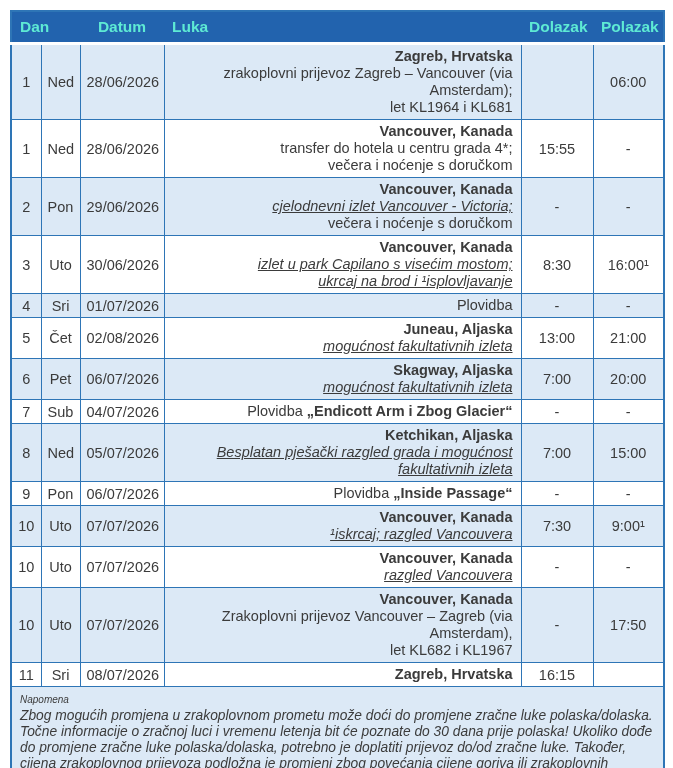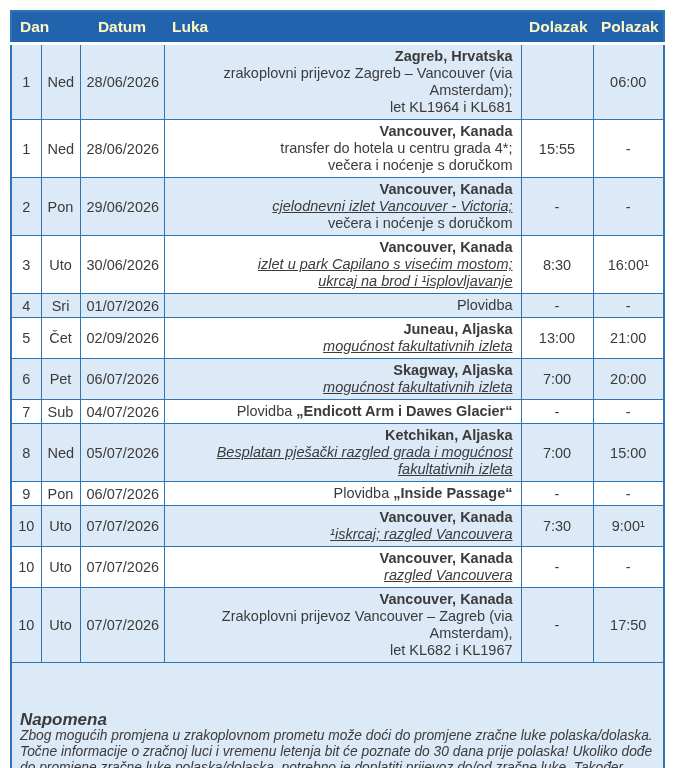--- a/index.html
+++ b/index.html
@@ -24,21 +24,21 @@
   }
   col.c-num  { width: 30px; }
   col.c-day  { width: 39px; }
   col.c-date { width: 84px; }
   col.c-port { width: 357px; }
   col.c-arr  { width: 72px; }
   col.c-dep  { width: 71px; }
 
   thead th {
     background: #2263ae;
-    color: #fef9c3;
+    color: #5eead4;
     font-size: 15.5px;
     font-weight: bold;
     height: 30px;
     padding: 0 8px;
     border: none;
     border-bottom: 3px solid #ffffff;
     white-space: nowrap;
   }
   th.h-dan, th.h-luka { text-align: left; }
   th.h-datum, th.h-dolazak, th.h-polazak { text-align: center; }
@@ -56,25 +56,24 @@
   td.c-port { padding: 3px 8px; text-align: right; }
   .port-line { line-height: 17px; }
   .seg-b { font-weight: bold; }
   .seg-i { font-style: italic; text-decoration: underline; }
 
   tr.note-row td {
     background: #dce9f6;
     padding: 4px 8px 6px 8px;
   }
   .note-title {
-    font-weight: bold;
+    font-weight: normal;
     font-style: italic;
-    font-size: 17px;
+    font-size: 10px;
     line-height: 17px;
-    margin-top: 44px;
   }
   .note-body {
     font-style: italic;
     font-size: 13.8px;
     line-height: 16px;
   }
 </style>
 </head>
 <body>
 
@@ -153,21 +152,21 @@
           <td class="c-date">01/07/2026</td>
           <td class="c-port">
             <div class="port-line"><span class="seg-r">Plovidba</span></div>
           </td>
           <td class="c-arr">-</td>
           <td class="c-dep">-</td>
         </tr>
         <tr>
           <td class="c-num">5</td>
           <td class="c-day">Čet</td>
-          <td class="c-date">02/09/2026</td>
+          <td class="c-date">02/08/2026</td>
           <td class="c-port">
             <div class="port-line"><span class="seg-b">Juneau, Aljaska</span></div>
             <div class="port-line"><span class="seg-i">mogućnost fakultativnih izleta</span></div>
           </td>
           <td class="c-arr">13:00</td>
           <td class="c-dep">21:00</td>
         </tr>
         <tr class="shaded">
           <td class="c-num">6</td>
           <td class="c-day">Pet</td>
@@ -177,21 +176,21 @@
             <div class="port-line"><span class="seg-i">mogućnost fakultativnih izleta</span></div>
           </td>
           <td class="c-arr">7:00</td>
           <td class="c-dep">20:00</td>
         </tr>
         <tr>
           <td class="c-num">7</td>
           <td class="c-day">Sub</td>
           <td class="c-date">04/07/2026</td>
           <td class="c-port">
-            <div class="port-line"><span class="seg-r">Plovidba </span><span class="seg-b">„Endicott Arm i Dawes Glacier“</span></div>
+            <div class="port-line"><span class="seg-r">Plovidba </span><span class="seg-b">„Endicott Arm i Zbog Glacier“</span></div>
           </td>
           <td class="c-arr">-</td>
           <td class="c-dep">-</td>
         </tr>
         <tr class="shaded">
           <td class="c-num">8</td>
           <td class="c-day">Ned</td>
           <td class="c-date">05/07/2026</td>
           <td class="c-port">
             <div class="port-line"><span class="seg-b">Ketchikan, Aljaska</span></div>
@@ -236,20 +235,30 @@
           <td class="c-num">10</td>
           <td class="c-day">Uto</td>
           <td class="c-date">07/07/2026</td>
           <td class="c-port">
             <div class="port-line"><span class="seg-b">Vancouver, Kanada</span></div>
             <div class="port-line"><span class="seg-r">Zrakoplovni prijevoz Vancouver – Zagreb (via Amsterdam),</span></div>
             <div class="port-line"><span class="seg-r">let KL682 i KL1967</span></div>
           </td>
           <td class="c-arr">-</td>
           <td class="c-dep">17:50</td>
+        </tr>
+        <tr>
+          <td class="c-num">11</td>
+          <td class="c-day">Sri</td>
+          <td class="c-date">08/07/2026</td>
+          <td class="c-port">
+            <div class="port-line"><span class="seg-b">Zagreb, Hrvatska</span></div>
+          </td>
+          <td class="c-arr">16:15</td>
+          <td class="c-dep"></td>
         </tr>
       </tbody>
     <tfoot>
       <tr class="note-row">
         <td colspan="6">
           <div class="note-title">Napomena</div>
           <div class="note-body">Zbog mogućih promjena u zrakoplovnom prometu može doći do promjene zračne luke polaska/dolaska. Točne informacije o zračnoj luci i vremenu letenja bit će poznate do 30 dana prije polaska! Ukoliko dođe do promjene zračne luke polaska/dolaska, potrebno je doplatiti prijevoz do/od zračne luke. Također, cijena zrakoplovnog prijevoza podložna je promjeni zbog povećanja cijene goriva ili zrakoplovnih pristojbi.</div>
         </td>
       </tr>
     </tfoot>

